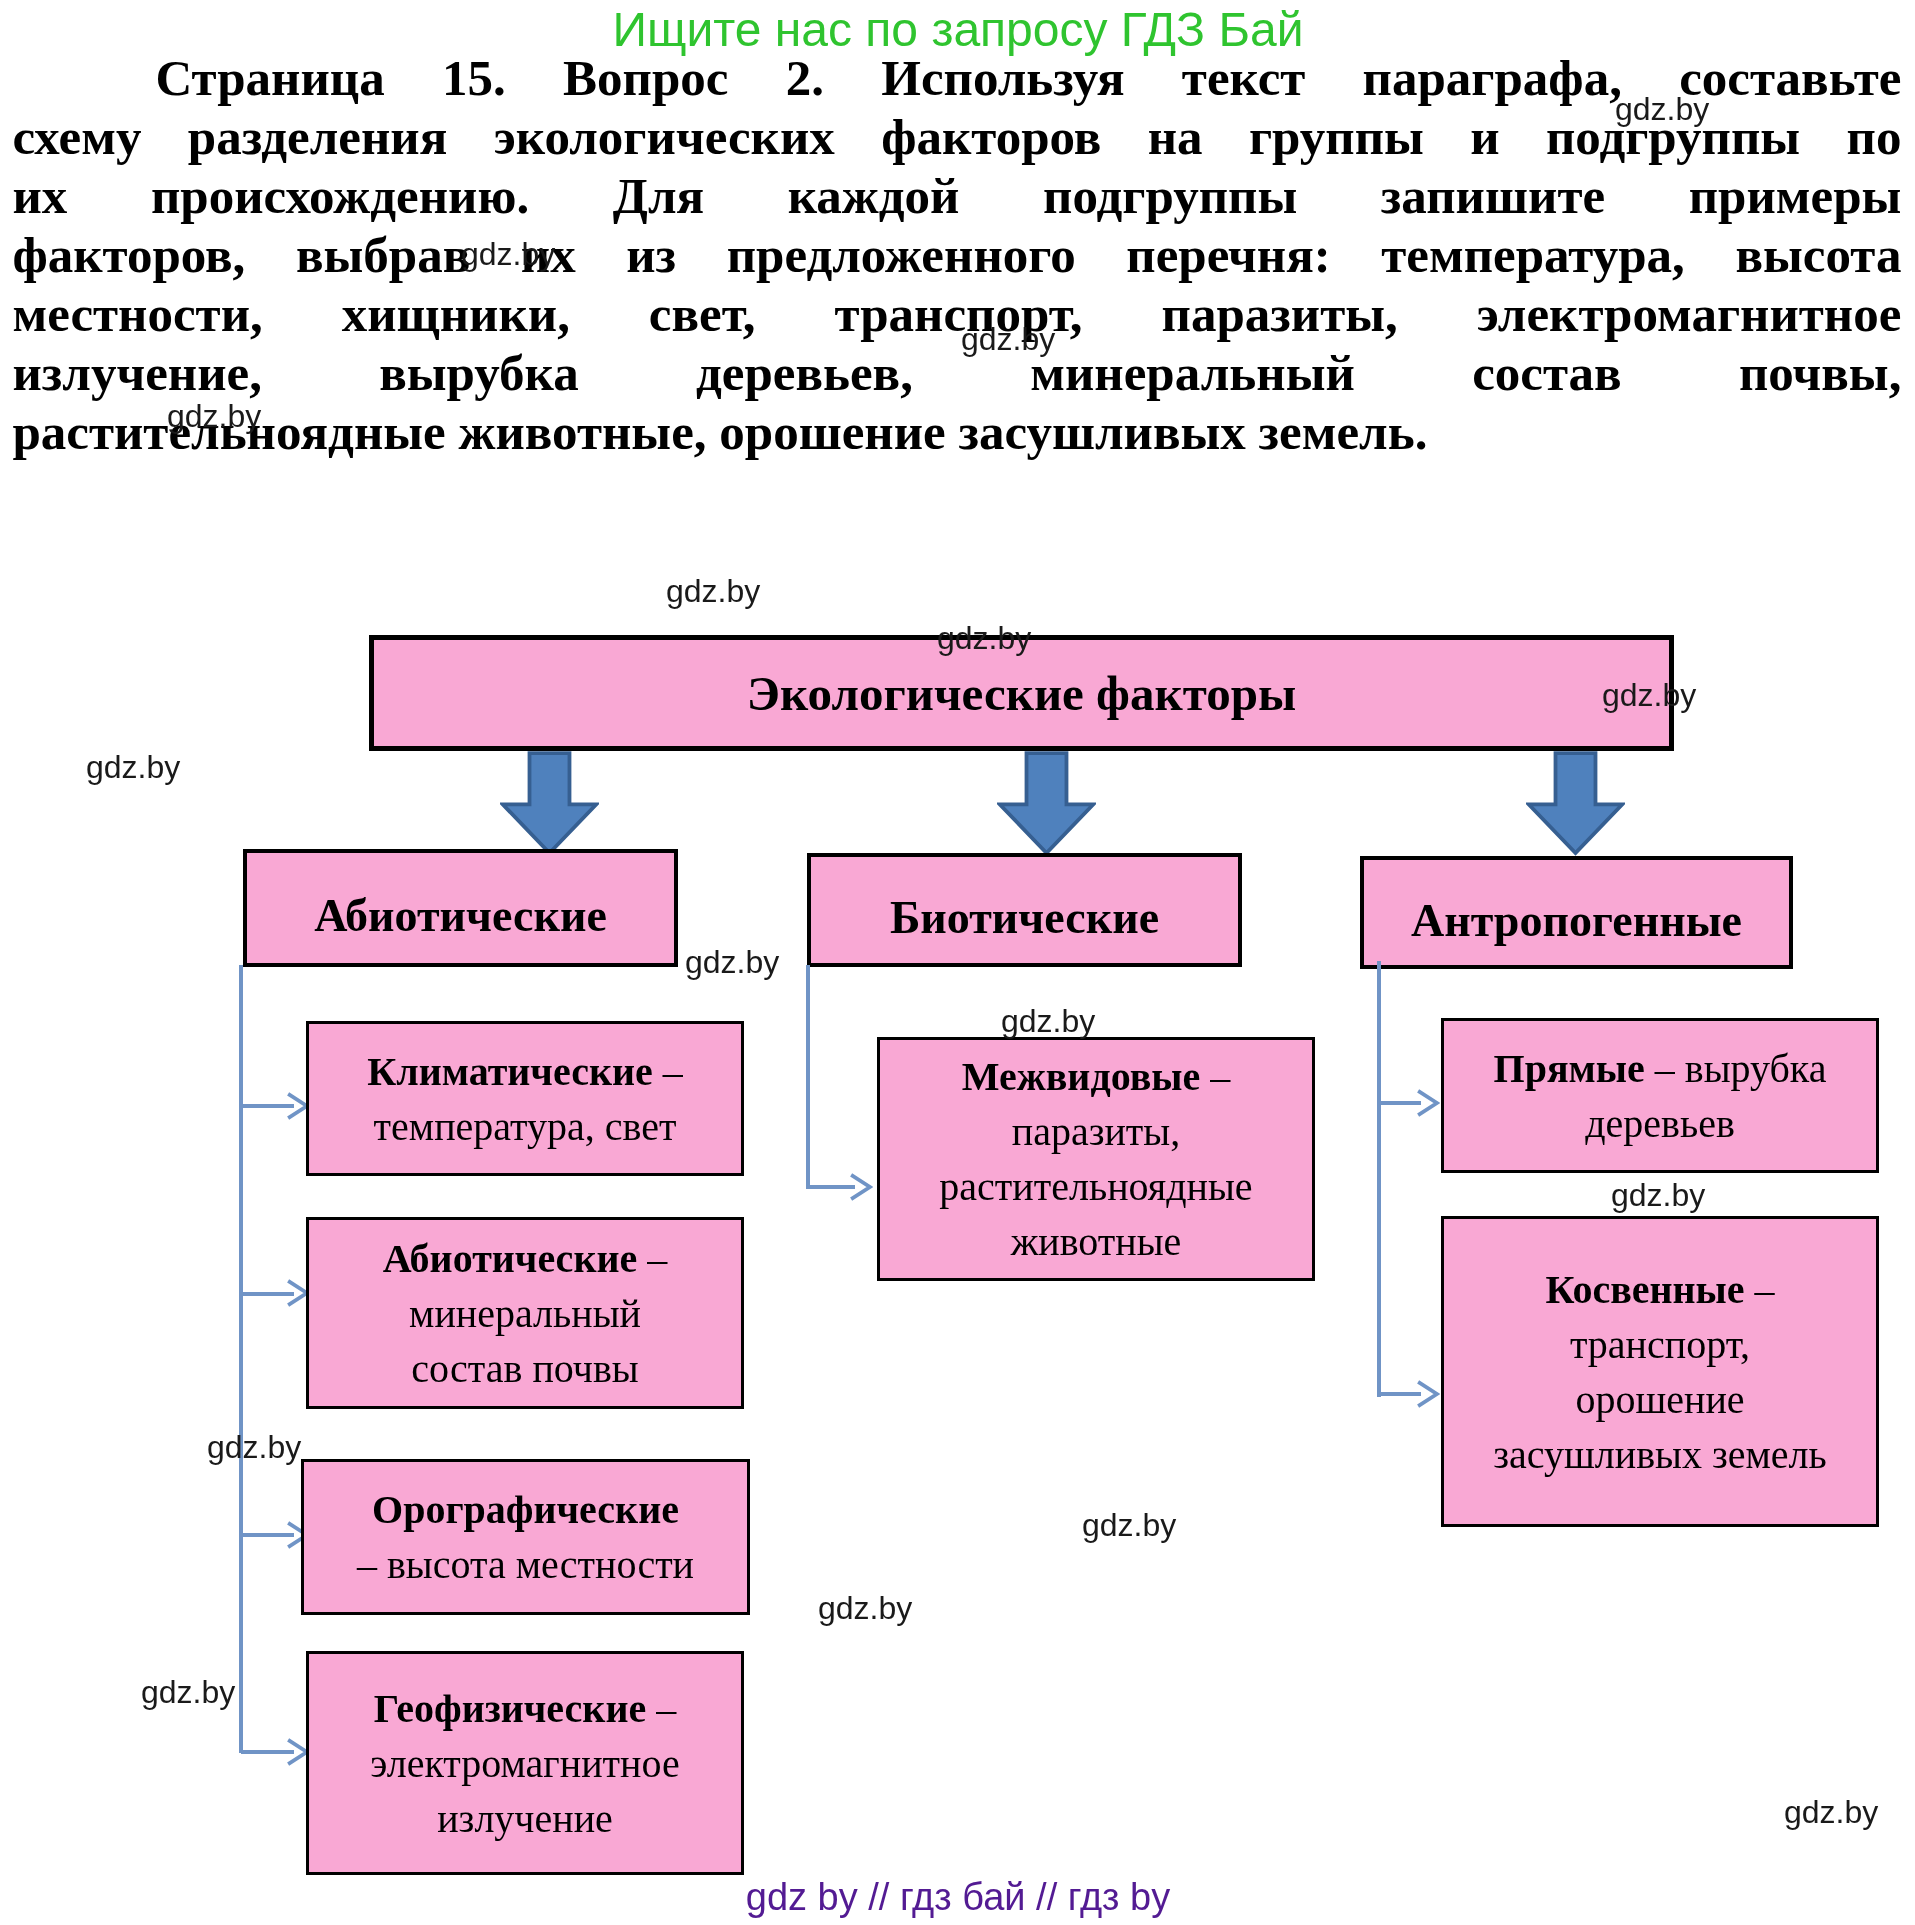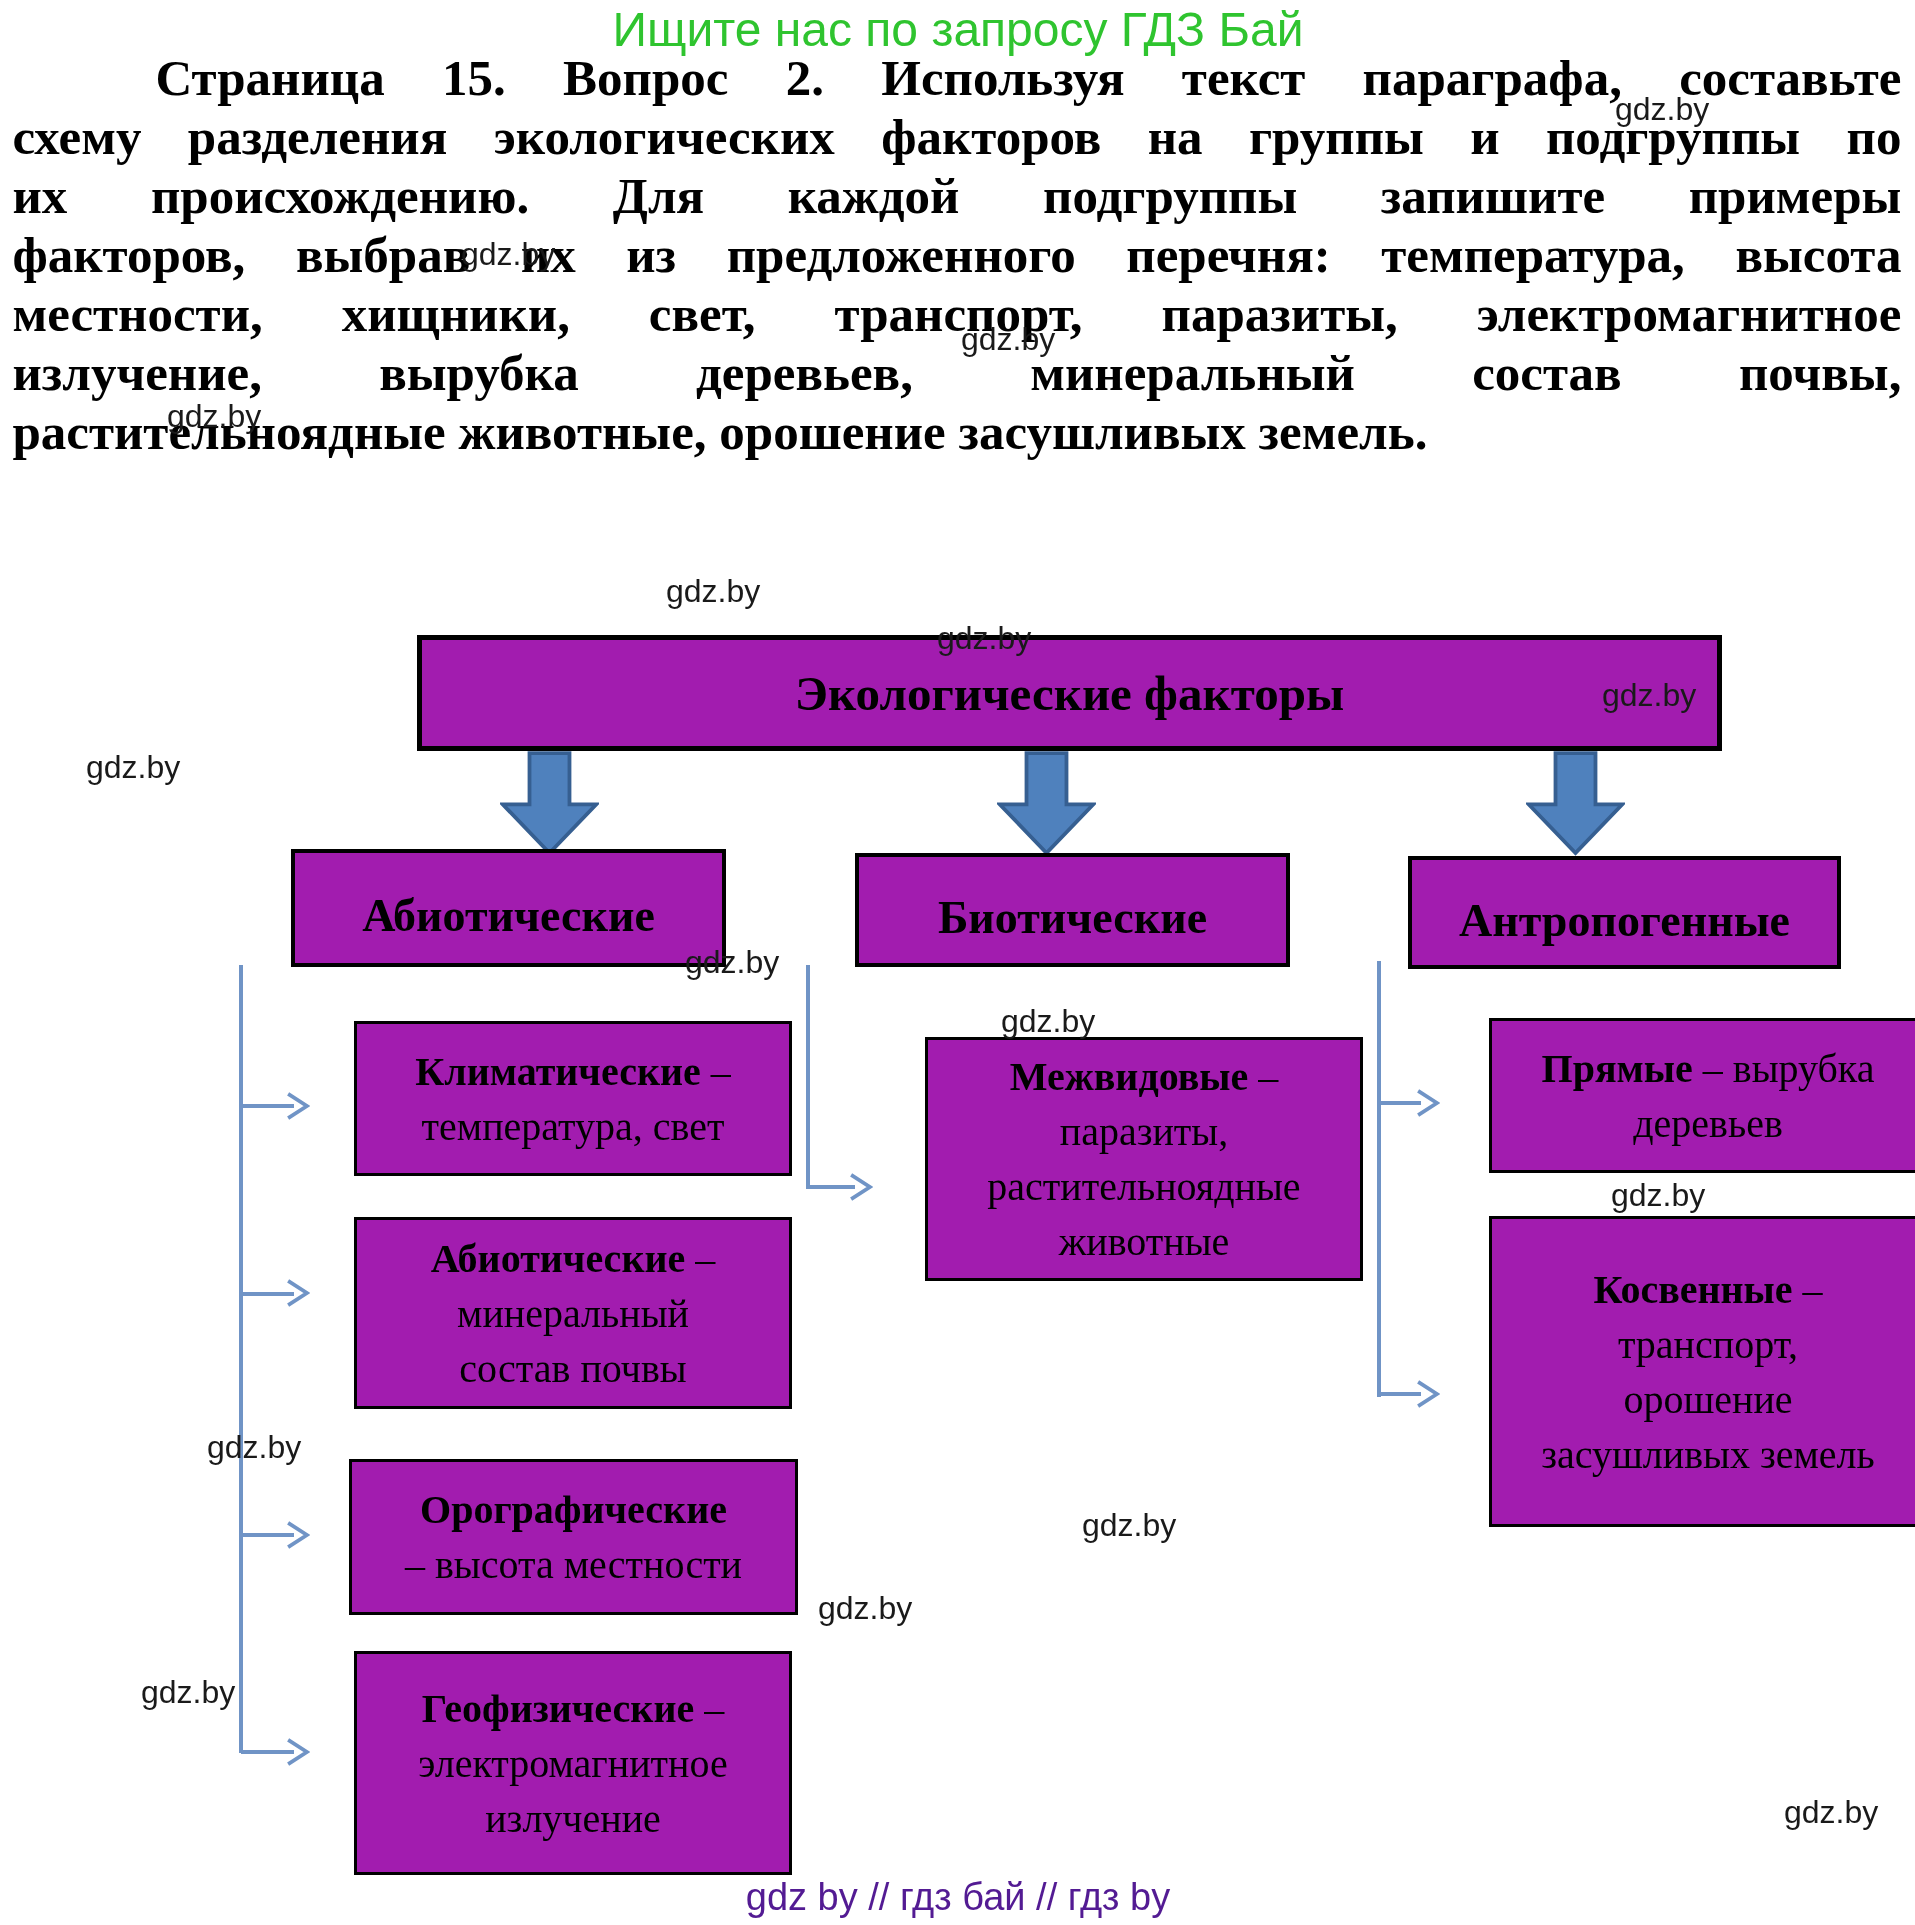--- a/index.html
+++ b/index.html
@@ -12,21 +12,21 @@
   
   .para{position:absolute;left:12.4px;top:49px;width:1889px;}
   .pline{font-size:51px;font-weight:bold;line-height:59px;white-space:nowrap;
          text-align:justify;text-align-last:justify;height:59px;}
   .pline.first{padding-left:143px;}
   .pline.last{text-align:right;text-align-last:left;}
   
   .wm{position:absolute;font-family:"Liberation Sans","DejaVu Sans",sans-serif;
       font-size:32px;color:#1a1a1a;white-space:nowrap;z-index:5;}
   
-  .box{position:absolute;background:#a21caf;border:4.8px solid #000;box-sizing:border-box;margin-left:48px;}
+  .box{position:absolute;background:#f9a8d4;border:4.8px solid #000;box-sizing:border-box;}
   .title-box{left:369px;top:635px;width:1305px;height:116px;border-width:5.7px;
              display:flex;align-items:center;justify-content:center;}
   .title-box .t{font-size:49px;font-weight:bold;}
   .group-box{display:flex;justify-content:center;align-items:center;padding-top:15px;}
   .group-box .t{font-size:46px;font-weight:bold;}
   .sub-box{border-width:3.8px;display:flex;flex-direction:column;justify-content:center;
            align-items:center;text-align:center;font-size:40px;line-height:55px;}
   .sub-box b{font-weight:bold;}
   
   .cline{position:absolute;background:#7094C6;}

